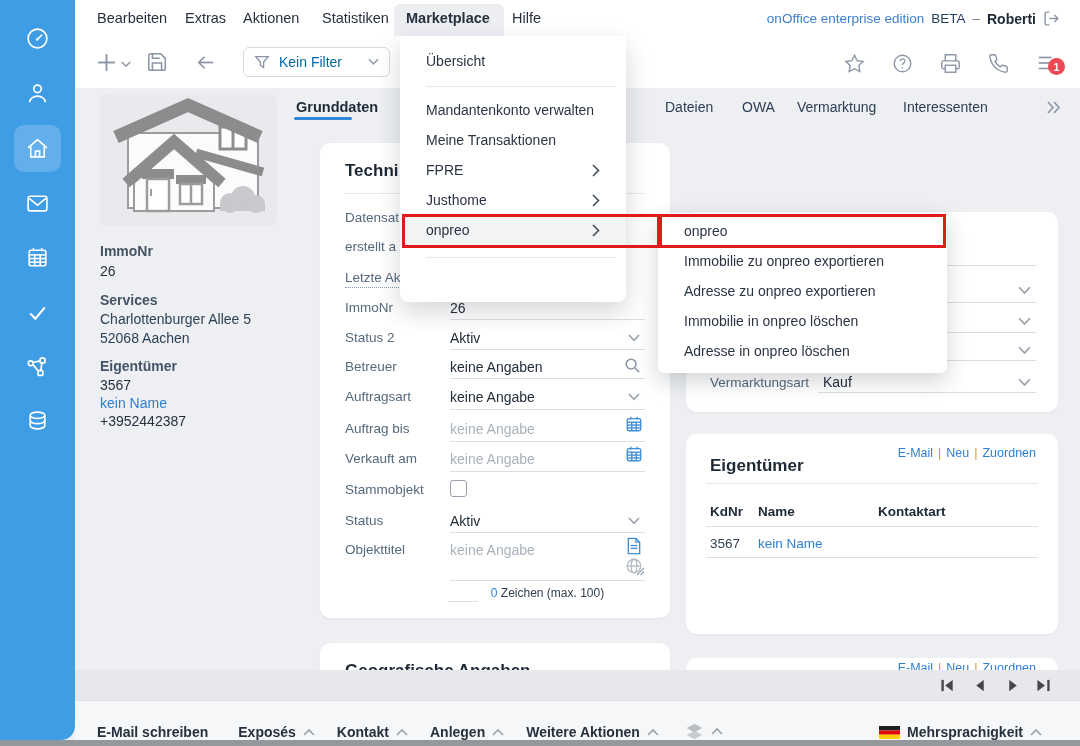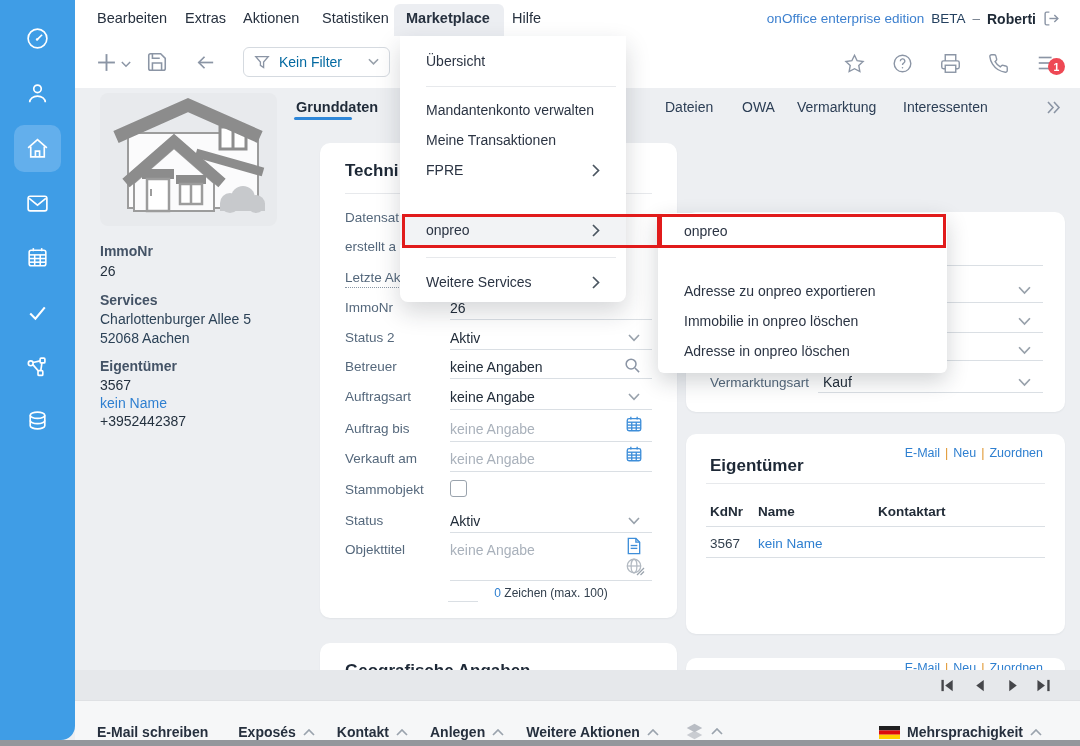--- a/index.html
+++ b/index.html
@@ -1,19 +1,19 @@
 <!DOCTYPE html>
 <html><head>
 <meta charset="utf-8">
 <style>
   html,body{margin:0;padding:0;background:#fff;}
   #app{position:relative;width:1080px;height:746px;overflow:hidden;
        font-family:"Liberation Sans",sans-serif;background:#edeff2;}
   .abs{position:absolute;}
-  .card{position:absolute;background:#fff;border-radius:10px;box-shadow:0 1px 2px rgba(40,50,60,.06);padding-left:7px;}
+  .card{position:absolute;background:#fff;border-radius:10px;box-shadow:0 1px 2px rgba(40,50,60,.06);}
   .h1{font-size:17px;font-weight:700;color:#1d2836;}
   .lbl{font-size:13.5px;color:#55687c;}
   .val{font-size:14px;color:#222d3a;}
   .ph{font-size:14px;color:#a9b1bb;}
   .link{color:#2e7fd0;}
   .uline{position:absolute;height:1px;background:#dadfe4;}
   .sep{position:absolute;height:1px;background:#e7e9ec;}
   .mi{position:absolute;top:10px;font-size:14.5px;color:#27313f;cursor:pointer;}
   .tab{position:absolute;top:99px;font-size:14px;color:#2c3e55;cursor:pointer;}
   .menu-panel{position:absolute;background:#fff;box-shadow:0 10px 24px rgba(25,35,45,.18);border-radius:0 0 8px 8px;}
@@ -429,42 +429,45 @@
         <span>Meine Transaktionen</span>
       </div>
     <div class="menu-item" style="top:119px;">
         <span>FPRE</span>
       <span class="chev-right">
           <svg width="8" height="13" viewBox="0 0 8 13" fill="none" stroke="#4a5560" stroke-width="1.7">
             <polyline points="1,1 6.5,6.5 1,12"></polyline>
           </svg>
         </span>
       </div>
+    <div class="menu-item" style="top:149px;">
+        <span>Justhome</span>
+      <span class="chev-right">
+          <svg width="8" height="13" viewBox="0 0 8 13" fill="none" stroke="#4a5560" stroke-width="1.7">
+            <polyline points="1,1 6.5,6.5 1,12"></polyline>
+          </svg>
+        </span>
+      </div>
     <div class="menu-item" style="top:179px;background:#f2f3f5;">
         <span>onpreo</span>
       <span class="chev-right">
           <svg width="8" height="13" viewBox="0 0 8 13" fill="none" stroke="#4a5560" stroke-width="1.7">
             <polyline points="1,1 6.5,6.5 1,12"></polyline>
           </svg>
         </span>
       </div>
     <div class="sep" style="top:221px;left:26px;right:10px;"></div>
-    <div class="menu-item" style="top:231px;">
-        <span>Weitere Services</span>
-      <span class="chev-right">
-          <svg width="8" height="13" viewBox="0 0 8 13" fill="none" stroke="#4a5560" stroke-width="1.7">
-            <polyline points="1,1 6.5,6.5 1,12"></polyline>
-          </svg>
-        </span>
-      </div>
   </div>
 
   <div class="menu-panel" style="left:658px;top:213px;width:289px;height:160px;border-radius:6px;box-shadow:0 8px 22px rgba(25,35,45,.2);z-index:55;">
     <div class="menu-item" style="top:3px;">
         <span>onpreo</span>
+      </div>
+    <div class="menu-item" style="top:33px;">
+        <span>Immobilie zu onpreo exportieren</span>
       </div>
     <div class="menu-item" style="top:63px;">
         <span>Adresse zu onpreo exportieren</span>
       </div>
     <div class="menu-item" style="top:93px;">
         <span>Immobilie in onpreo löschen</span>
       </div>
     <div class="menu-item" style="top:123px;">
         <span>Adresse in onpreo löschen</span>
       </div>

